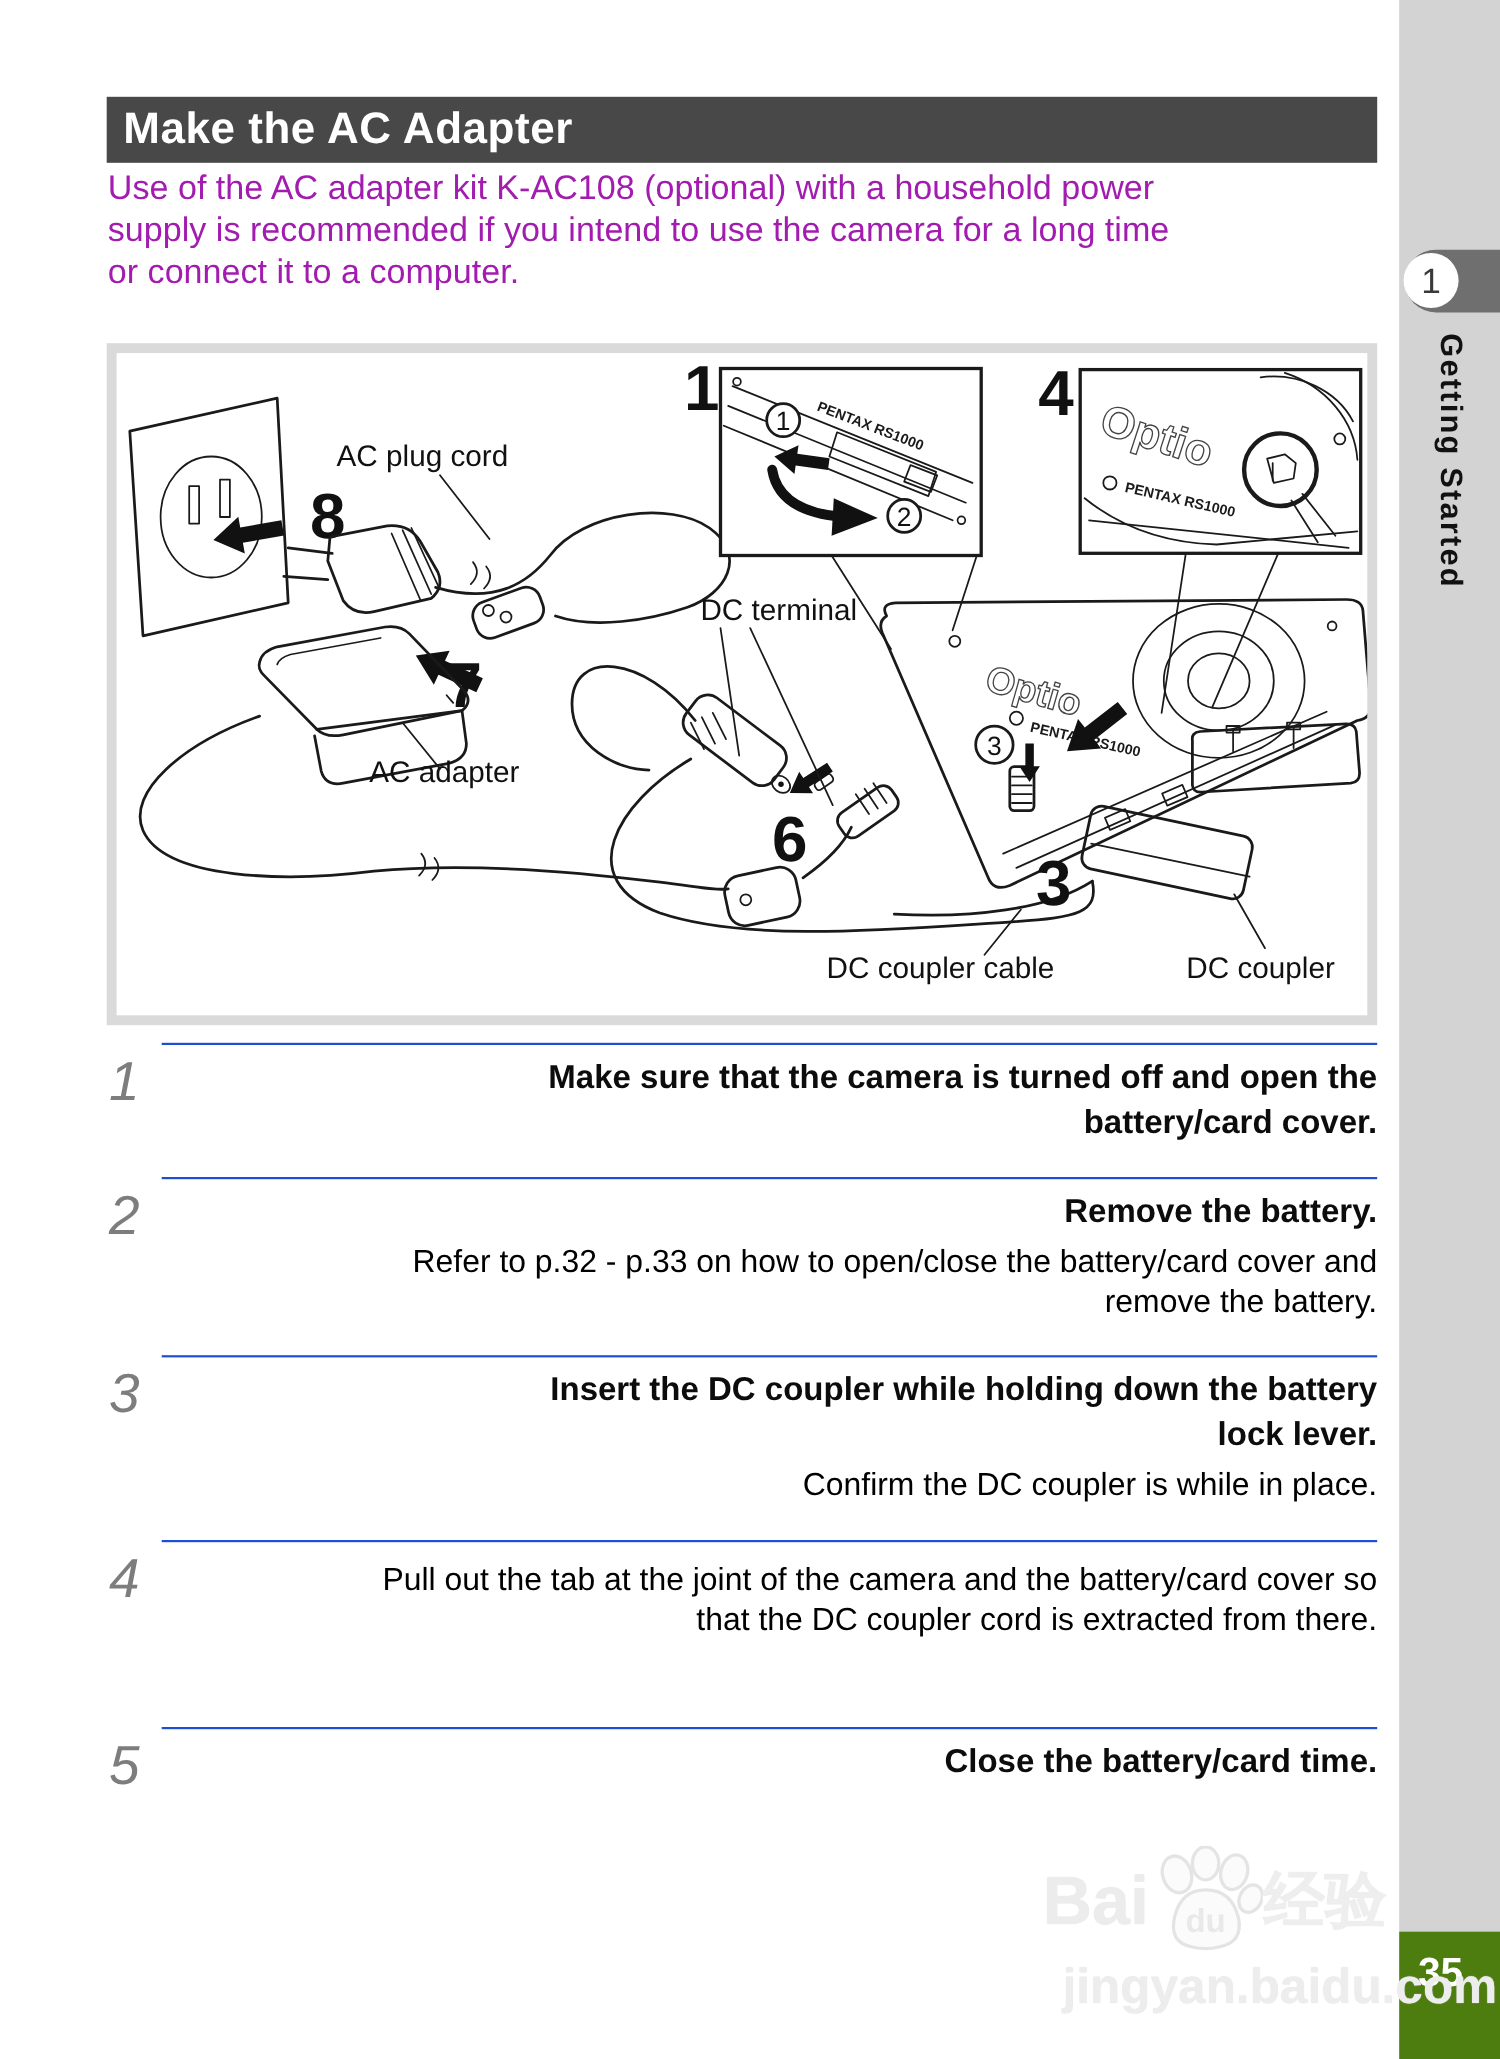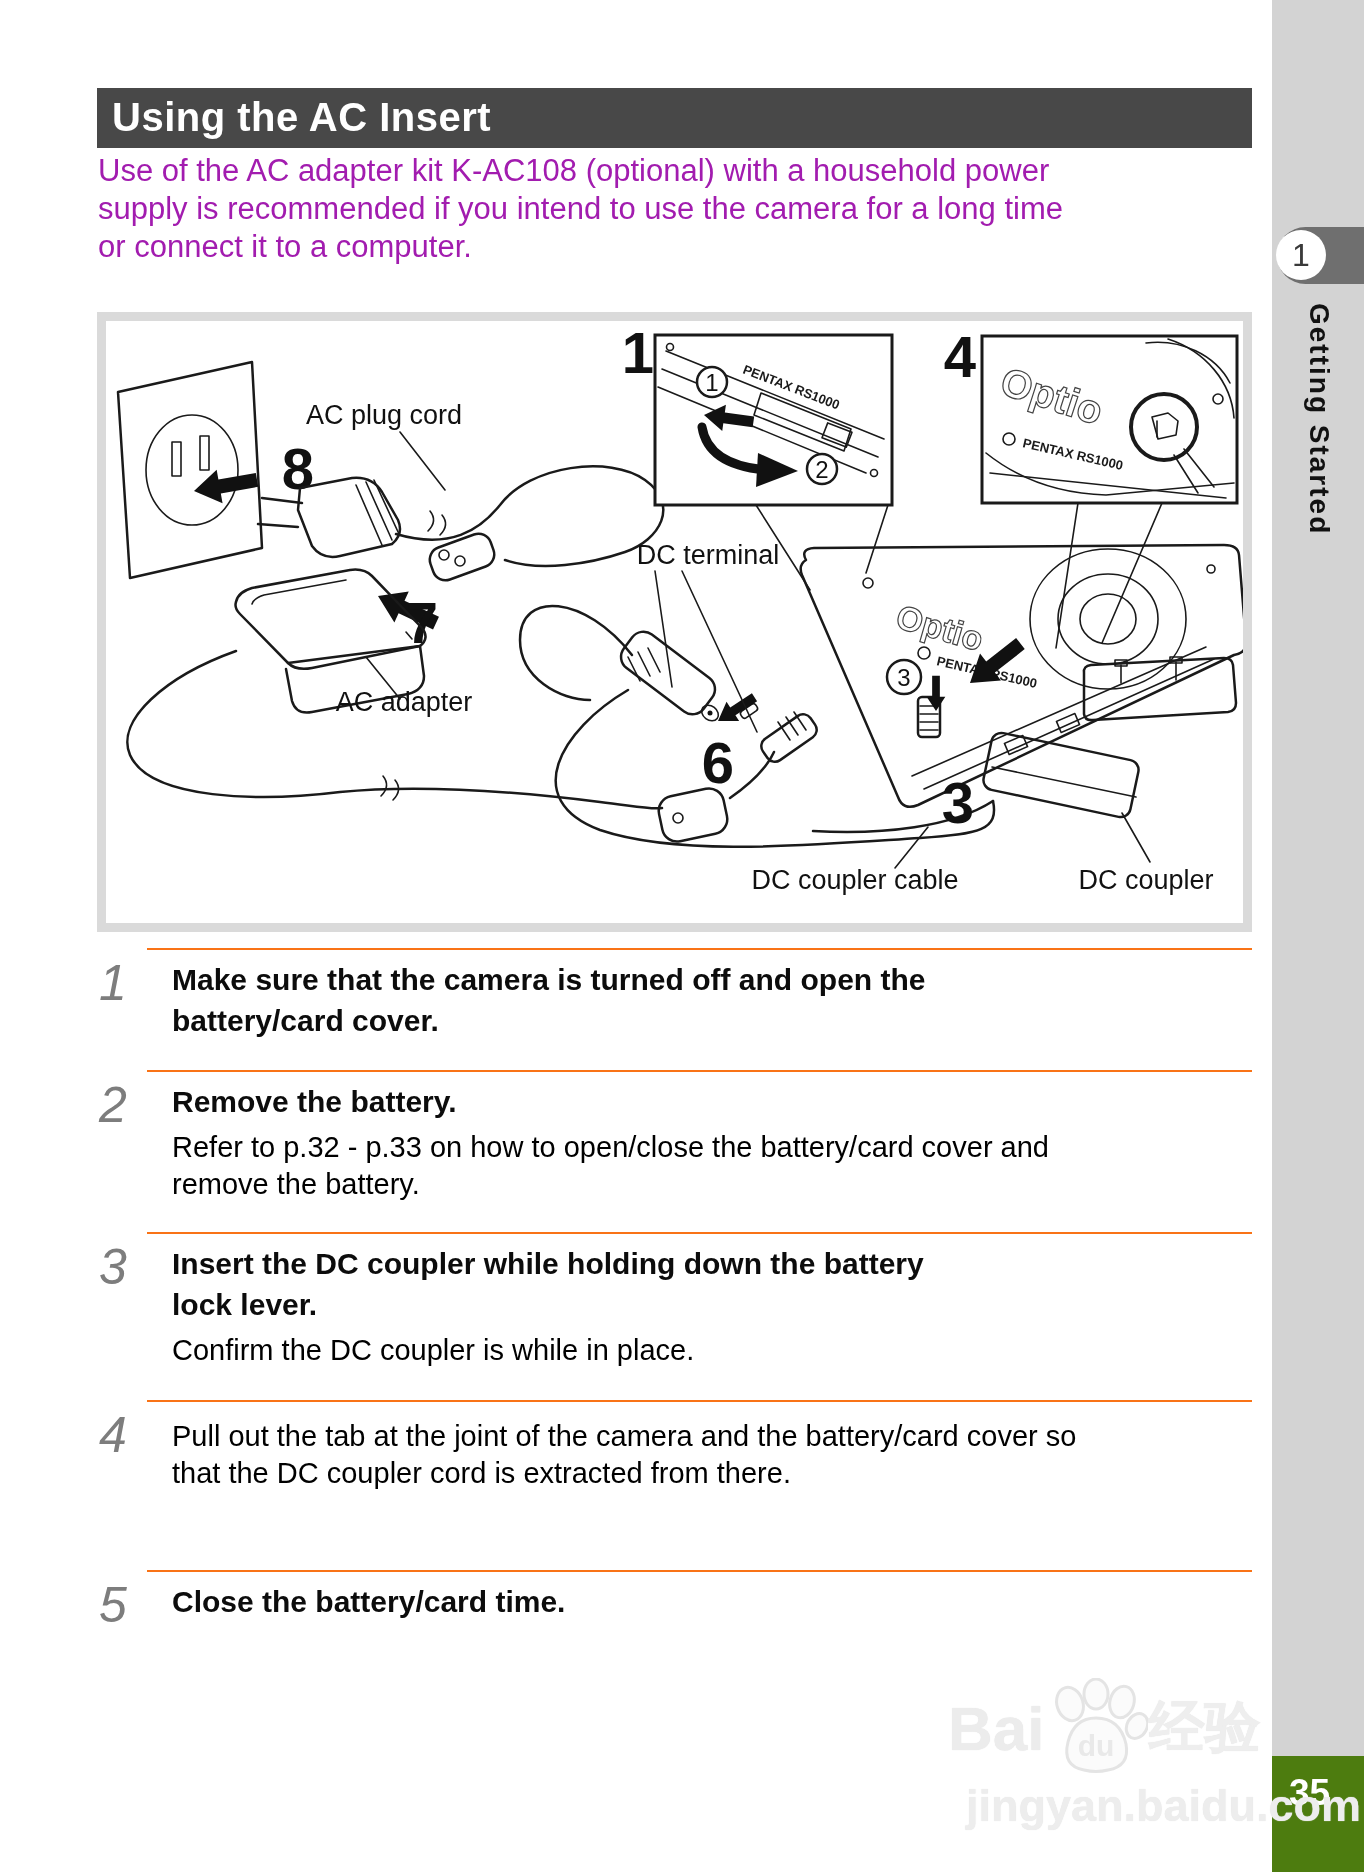--- a/index.html
+++ b/index.html
@@ -22,21 +22,21 @@
   .biglabel{font-family:"Liberation Sans",sans-serif;font-weight:bold;font-size:58px;fill:#111;text-anchor:middle;}
   .lbl{font-family:"Liberation Sans",sans-serif;font-size:27px;fill:#111;text-anchor:middle;}
   .circtxt{font-family:"Liberation Sans",sans-serif;font-size:24px;fill:#111;text-anchor:middle;}
   .tinytxt{font-family:"Liberation Sans",sans-serif;font-weight:bold;font-size:13px;fill:#1a1a1a;}
   .outlinetxt{font-family:"Liberation Sans",sans-serif;font-weight:bold;fill:#fff;stroke:#444;stroke-width:1.2;}
 
   .step{position:absolute;left:97px;width:1155px;}
   .s1{top:948px;} .s2{top:1070px;} .s3{top:1232px;} .s4{top:1400px;} .s5{top:1570px;}
   .snum{position:absolute;left:2px;top:6px;width:62px;font-size:50px;font-style:italic;
         color:#7d7d7d;font-family:"Liberation Sans",sans-serif;}
-  .scontent{margin-left:50px;border-top:2px solid #f97316;padding:9px 0 0 25px;}
+  .scontent{margin-left:50px;border-top:2px solid #1d4ed8;padding:9px 0 0 25px;text-align:right;}
   .shead{font-size:30px;font-weight:bold;line-height:41px;white-space:pre-line;color:#0c0c0c;}
   .sbody{font-size:29px;line-height:37px;margin-top:7px;white-space:pre-line;color:#000000;}
 
   .sidebar{position:absolute;left:1272px;top:0;width:92px;height:1756px;background:#d3d3d3;}
   .sidetab{position:absolute;left:1277px;top:227px;width:87px;height:57px;background:#6f6f6f;
         border-radius:29px 0 0 29px;}
   .tabcircle{position:absolute;left:1276px;top:230px;width:50px;height:50px;background:#fff;
         border-radius:50%;color:#3a3a3a;font-size:32px;text-align:center;line-height:50px;}
   .sidetitle{position:absolute;left:1303px;top:303px;writing-mode:vertical-rl;font-weight:bold;
         font-size:28px;color:#111;letter-spacing:2px;}
@@ -47,21 +47,21 @@
   .wmrow{display:flex;align-items:center;}
   .wmbai{font-size:62px;font-weight:bold;color:#ececec;text-shadow:0 0 1px #e2e2e2;}
   .wmcn{font-size:56px;font-weight:bold;color:#eeeeee;text-shadow:0 0 1px #e2e2e2;}
   .wmurl{font-size:45px;font-weight:bold;color:#ededed;text-shadow:0 0 1px #e3e3e3;margin:2px 0 0 18px;text-align:right;}
 </style>
 </head>
 <body>
 
 <div class="page">
 
-  <div class="titlebar">Using the AC Insert</div>
+  <div class="titlebar">Make the AC Adapter</div>
 
   <div class="intro">Use of the AC adapter kit K-AC108 (optional) with a household power
 supply is recommended if you intend to use the camera for a long time
 or connect it to a computer.</div>
 
   <div class="figure">
     <svg viewBox="0 0 1137 602">
       <defs>
         <path id="arrow" d="M0,0 L26,-17 L26,-7 L64,-7 L64,7 L26,7 L26,17 Z"></path>
       </defs>

